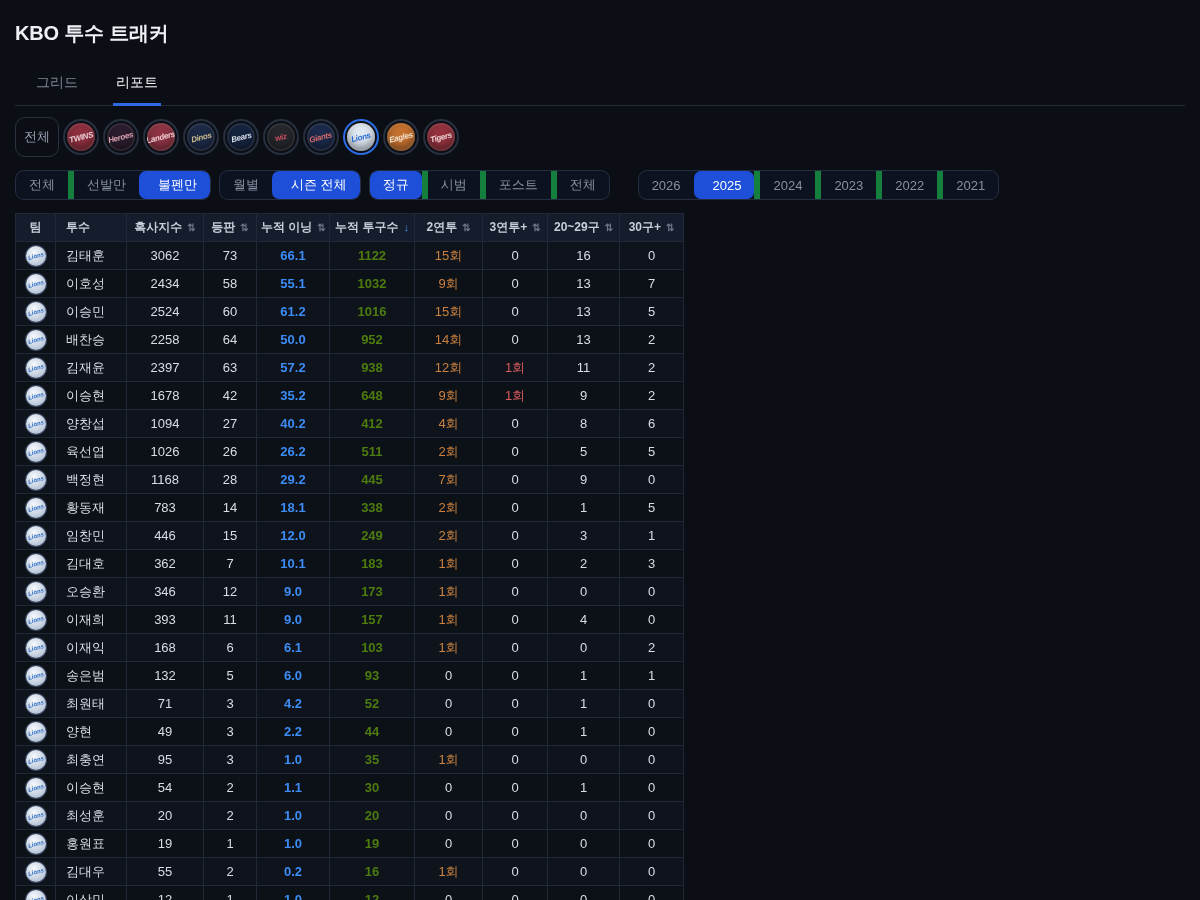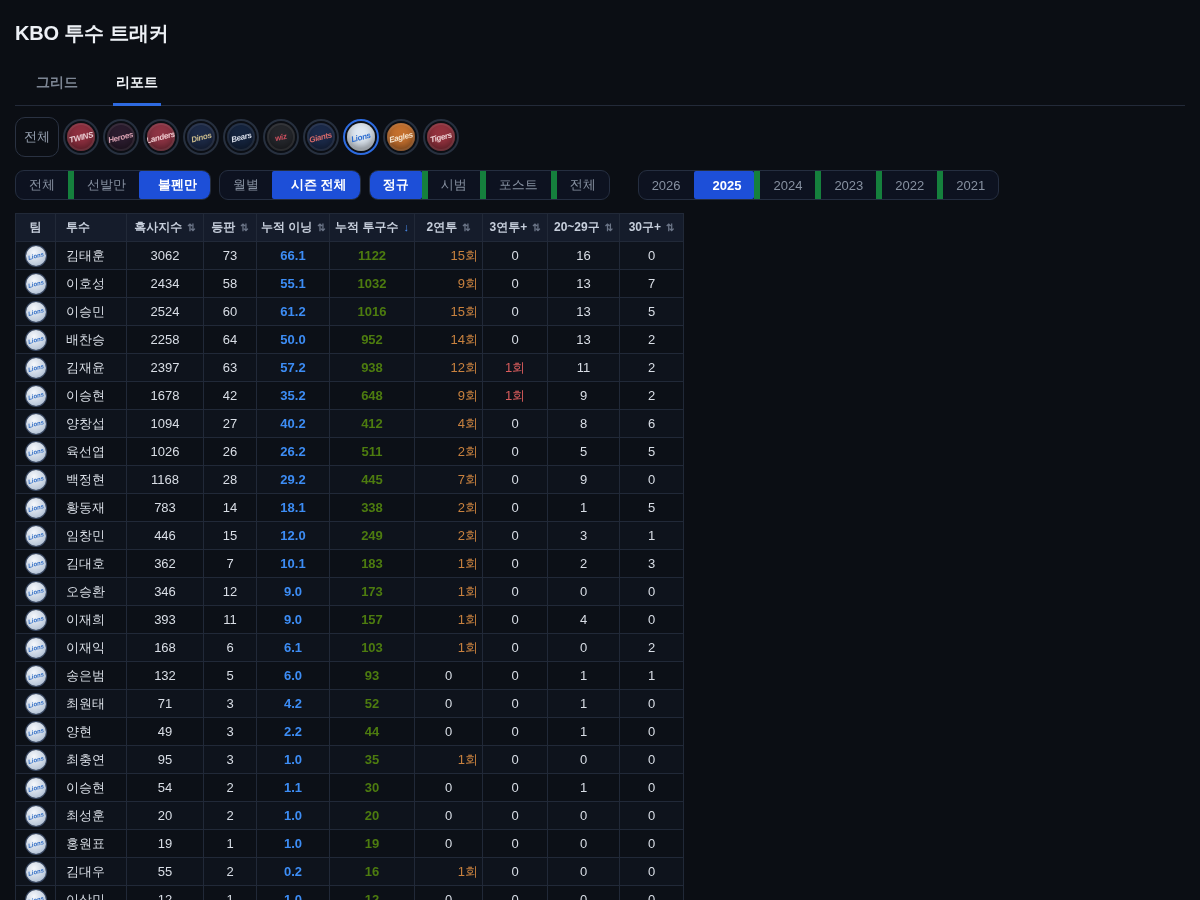--- a/index.html
+++ b/index.html
@@ -9,51 +9,51 @@
     color:#dfe3ea;
     font-family:"Liberation Sans", sans-serif;
   }
   .page { padding:0 15px; }
 
   
   .page-title { margin-top:20px; font-size:20px; font-weight:700; color:#eef1f6; letter-spacing:-0.2px; }
 
   
   .tabs { display:flex; gap:32px; margin-top:18px; border-bottom:1px solid #232a39; padding:0 18px; }
-  .tab { padding:9px 3px 11px; font-size:14px; font-weight:700; color:#7d8694; cursor:pointer; border-bottom:3px solid transparent; margin-bottom:-1px; }
+  .tab { padding:9px 3px 11px; font-size:14px; font-weight:400; color:#7d8694; cursor:pointer; border-bottom:3px solid transparent; margin-bottom:-1px; }
   .tab.active { color:#f3f5f9; border-bottom-color:#2e6ae0; }
 
   
   .team-row { display:flex; align-items:center; gap:4px; margin-top:9px; height:44px; }
   .team-all-btn { width:44px; height:40px; border-radius:10px; border:1px solid #2a3242; background:transparent; color:#97a1b1; font-size:13px; cursor:pointer; font-family:inherit; }
   .team-badge { width:36px; height:36px; border-radius:50%; border:2px solid #27303f; background:transparent; padding:2px; cursor:pointer; flex:0 0 auto; }
   .team-badge.active { border-color:#2d6be0; }
   .logo-face { display:flex; width:100%; height:100%; border-radius:50%; background:var(--bg,#222); align-items:center; justify-content:center; box-shadow:inset 0 0 0 2px rgba(255,255,255,0.08), inset 0 -4px 8px rgba(0,0,0,0.45); overflow:hidden; }
   .wordmark { font-style:italic; font-weight:700; font-size:8px; color:var(--ink,#ddd); transform:rotate(-14deg); white-space:nowrap; letter-spacing:-0.3px; }
 
   
   .filter-row { display:flex; align-items:center; gap:8px; margin-top:9px; height:34px; }
   .seg-group { display:flex; align-items:stretch; height:30px; border:1px solid #252e40; border-radius:9px; background:#0d1220; overflow:hidden; }
   .seg { display:flex; align-items:center; padding:0 13px; font-size:13px; color:#8791a1; cursor:pointer; border-left:6px solid #15803d; white-space:nowrap; }
   .seg:first-child { border-left:none; }
-  .seg.active { background:#1d4fd8; color:#ffffff; font-weight:700; border-radius:2px; border-left-color:transparent; }
+  .seg.active { background:#1d4fd8; color:#ffffff; font-weight:400; border-radius:7px; border-left-color:transparent; }
   .seg-group.years { margin-left:20px; }
 
   
   .table-wrap { margin-top:11px; }
   table { border-collapse:collapse; table-layout:fixed; width:668px; font-size:13px; }
   th, td { border:1px solid #212938; height:28px; padding:0 4px; text-align:center; overflow:hidden; white-space:nowrap; }
   thead th { background:#151c2b; color:#c6cedb; font-size:12px; font-weight:700; }
   th:nth-child(2), td:nth-child(2) { text-align:left; padding-left:10px; }
   tbody tr:nth-child(odd) td  { background:#0e131c; }
   tbody tr:nth-child(even) td { background:#0c1017; }
   tbody td { color:#d9dee6; }
   td.c-inn { color:#3d8df5; font-weight:700;margin-left:10px; }
   td.c-pit { color:#4d7c0f; font-weight:700; }
-  td.c-b2.on { color:#c9823f;text-align:right; }
+  td.c-b2.on { color:#c9823f; }
   td.c-b3.on { color:#d95c5c; }
   .sort { font-size:10px; color:#6b7587; margin-left:5px; }
   .sort.sorted { color:#4a8df0; font-size:11px; }
   .mini-logo { display:inline-flex; width:20px; height:20px; border-radius:50%; background:radial-gradient(circle at 40% 32%, #f5f8fc, #c3cfdf 62%, #8fa3c0); align-items:center; justify-content:center; box-shadow:0 0 0 1px #3a4a66; vertical-align:middle; }
   .mini-logo i { font-style:italic; font-weight:700; font-size:6px; color:#2f6cc4; transform:rotate(-15deg); }
 </style>
 </head>
 <body>
 
 <div class="page">

